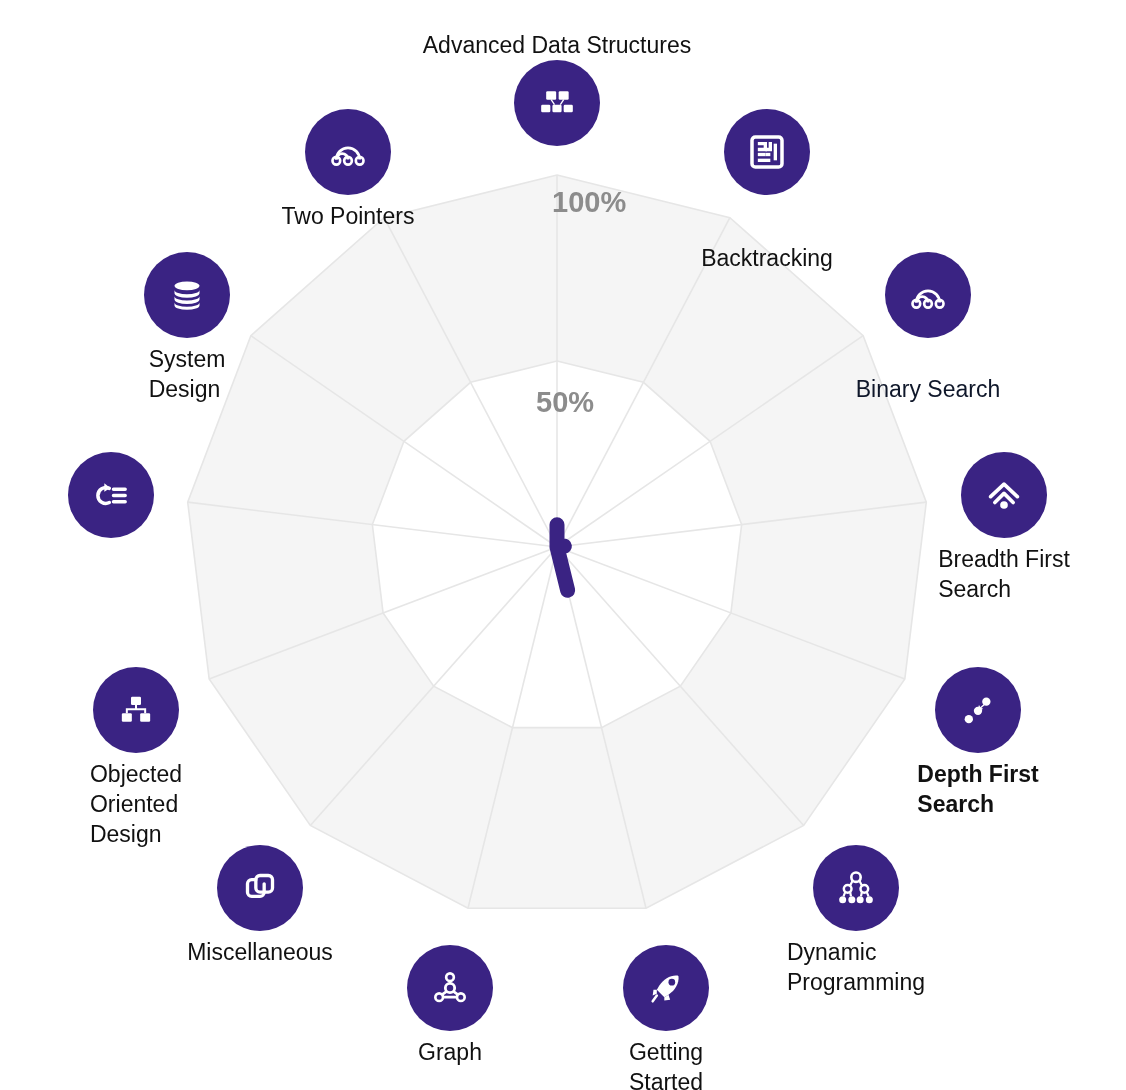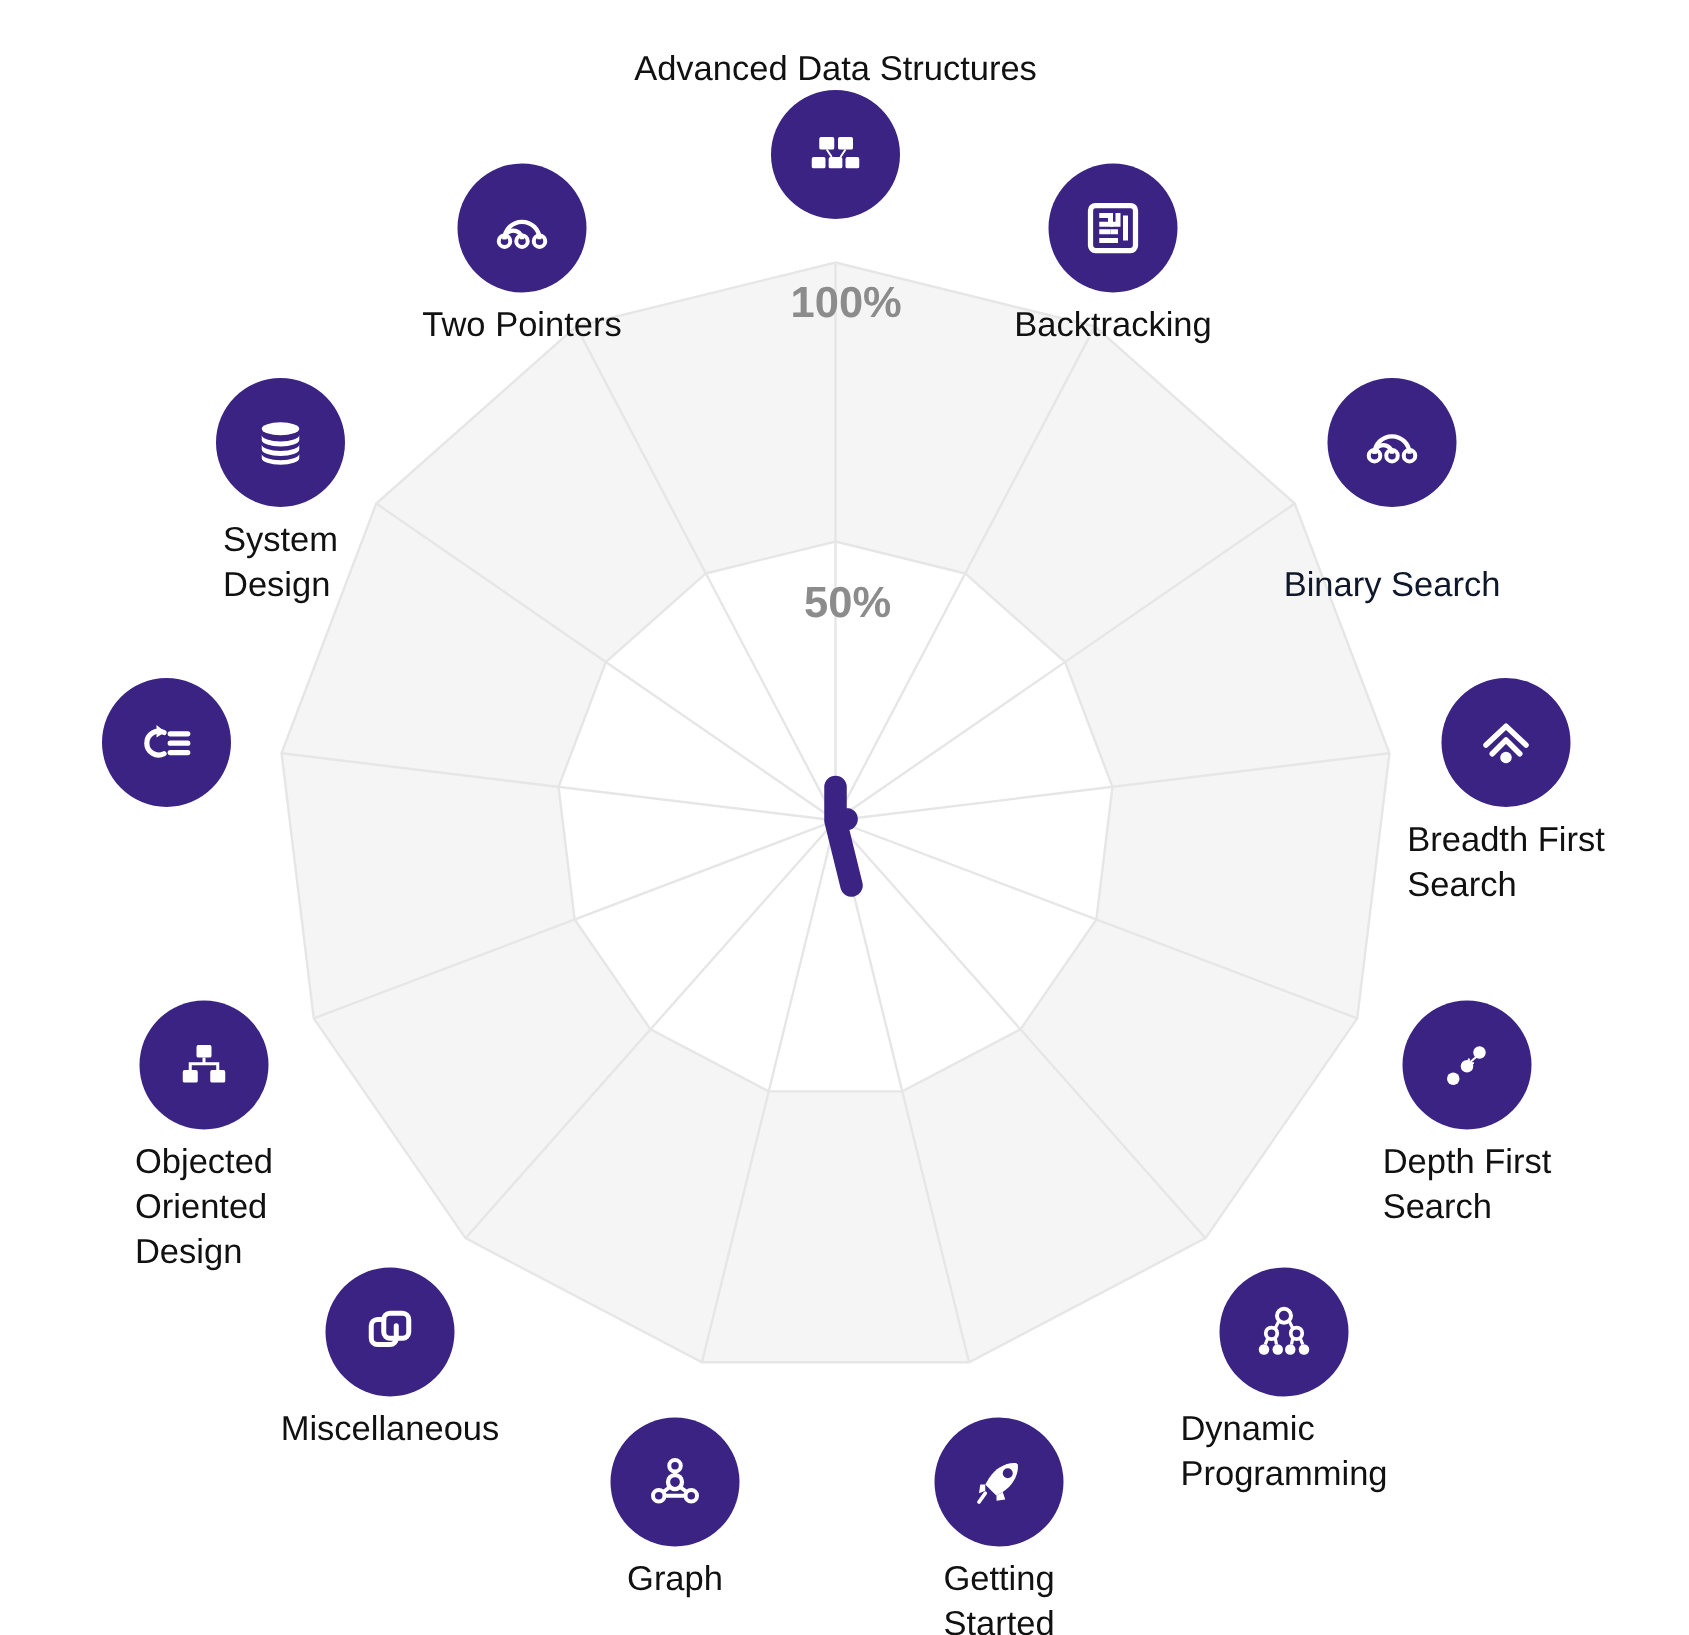--- a/index.html
+++ b/index.html
@@ -60,38 +60,38 @@
         <line x1="557" y1="547" x2="187.71" y2="502.16" stroke="#e6e6e6" stroke-width="1.6"></line>
         <line x1="557" y1="547" x2="250.85" y2="335.68" stroke="#e6e6e6" stroke-width="1.6"></line>
         <line x1="557" y1="547" x2="384.12" y2="217.61" stroke="#e6e6e6" stroke-width="1.6"></line>
       </g>
     <g id="series-group">
         <polygon points="557.00,524.68 557.00,547.00 557.00,547.00 564.39,546.10 557.00,547.00 557.00,547.00 567.68,590.34 557.00,547.00 557.00,547.00 557.00,547.00 557.00,547.00 557.00,547.00 557.00,547.00" fill="#3A2383" stroke="#3A2383" stroke-width="15" stroke-linejoin="round" stroke-linecap="round"></polygon>
       </g>
   </svg>
 
   <div id="ring-labels">
-      <div class="ring-label" style="left: 527px; top: 186px;">100%</div>
+      <div class="ring-label" style="left: 552px; top: 186px;">100%</div>
       <div class="ring-label" style="left: 536px; top: 386px;">50%</div>
     </div>
   <div id="nodes">
       <div class="node" style="left: 427px; width: 260px; top: 24px;">
         <div class="nlabel" style="color: rgb(17, 17, 17);">Advanced Data Structures</div>
         <div class="badge" style="width: 86px; height: 86px; background: rgb(58, 35, 131);">
           <svg viewBox="0 0 48 48" width="40" height="40">
       <rect x="11" y="10" width="12" height="10" rx="1.5" fill="#fff"></rect>
       <rect x="26" y="10" width="12" height="10" rx="1.5" fill="#fff"></rect>
       <path d="M17 20 L21 26 M32 20 L28 26" stroke="#fff" stroke-width="1.6" fill="none"></path>
       <rect x="5" y="26" width="11" height="9" rx="1.5" fill="#fff"></rect>
       <rect x="18.5" y="26" width="11" height="9" rx="1.5" fill="#fff"></rect>
       <rect x="32" y="26" width="11" height="9" rx="1.5" fill="#fff"></rect>
     </svg>
         </div>
       </div>
-      <div class="node" style="left: 612px; width: 260px; top: 109px;">
+      <div class="node" style="left: 637px; width: 260px; top: 109px; gap: 42px;">
         <div class="badge" style="width: 86px; height: 86px; background: rgb(58, 35, 131);">
           <svg viewBox="0 0 48 48" width="40" height="40">
       <rect x="6" y="6" width="36" height="36" rx="4" fill="none" stroke="#fff" stroke-width="4.2"></rect>
       <path d="M13 14 h9 v7 h-9" fill="none" stroke="#fff" stroke-width="4"></path>
       <path d="M28 12 v9 h-6" fill="none" stroke="#fff" stroke-width="4"></path>
       <path d="M34 14 v20" fill="none" stroke="#fff" stroke-width="4"></path>
       <path d="M13 27 h9" fill="none" stroke="#fff" stroke-width="4"></path>
       <path d="M13 34 h15" fill="none" stroke="#fff" stroke-width="4"></path>
       <path d="M28 27 h-6" fill="none" stroke="#fff" stroke-width="4"></path>
     </svg>
@@ -125,21 +125,21 @@
       <div class="node" style="left: 848px; width: 260px; top: 667px;">
         <div class="badge" style="width: 86px; height: 86px; background: rgb(58, 35, 131);">
           <svg viewBox="0 0 48 48" width="40" height="40">
       <circle cx="34" cy="14" r="5" fill="#fff"></circle>
       <circle cx="24" cy="25" r="5" fill="#fff"></circle>
       <circle cx="13" cy="35" r="5" fill="#fff"></circle>
       <path d="M32 17 L25 23" stroke="#fff" stroke-width="1.6" fill="none"></path>
       <path d="M25 23 l4.5 -0.6 M25 23 l0.6 -4.2" stroke="#fff" stroke-width="1.6" fill="none"></path>
     </svg>
         </div>
-        <div class="nlabel" style="color: rgb(17, 17, 17);">Depth First
+        <div class="nlabel" style="color: rgb(17, 17, 17); font-weight: bold;">Depth First
 Search</div>
       </div>
       <div class="node" style="left: 726px; width: 260px; top: 845px;">
         <div class="badge" style="width: 86px; height: 86px; background: rgb(58, 35, 131);">
           <svg viewBox="0 0 48 48" width="40" height="40">
       <circle cx="24" cy="11" r="5.6" fill="none" stroke="#fff" stroke-width="3.2"></circle>
       <circle cx="14" cy="25" r="4.6" fill="none" stroke="#fff" stroke-width="3"></circle>
       <circle cx="34" cy="25" r="4.6" fill="none" stroke="#fff" stroke-width="3"></circle>
       <circle cx="8" cy="38" r="4.2" fill="#fff"></circle>
       <circle cx="19" cy="38" r="4.2" fill="#fff"></circle>

